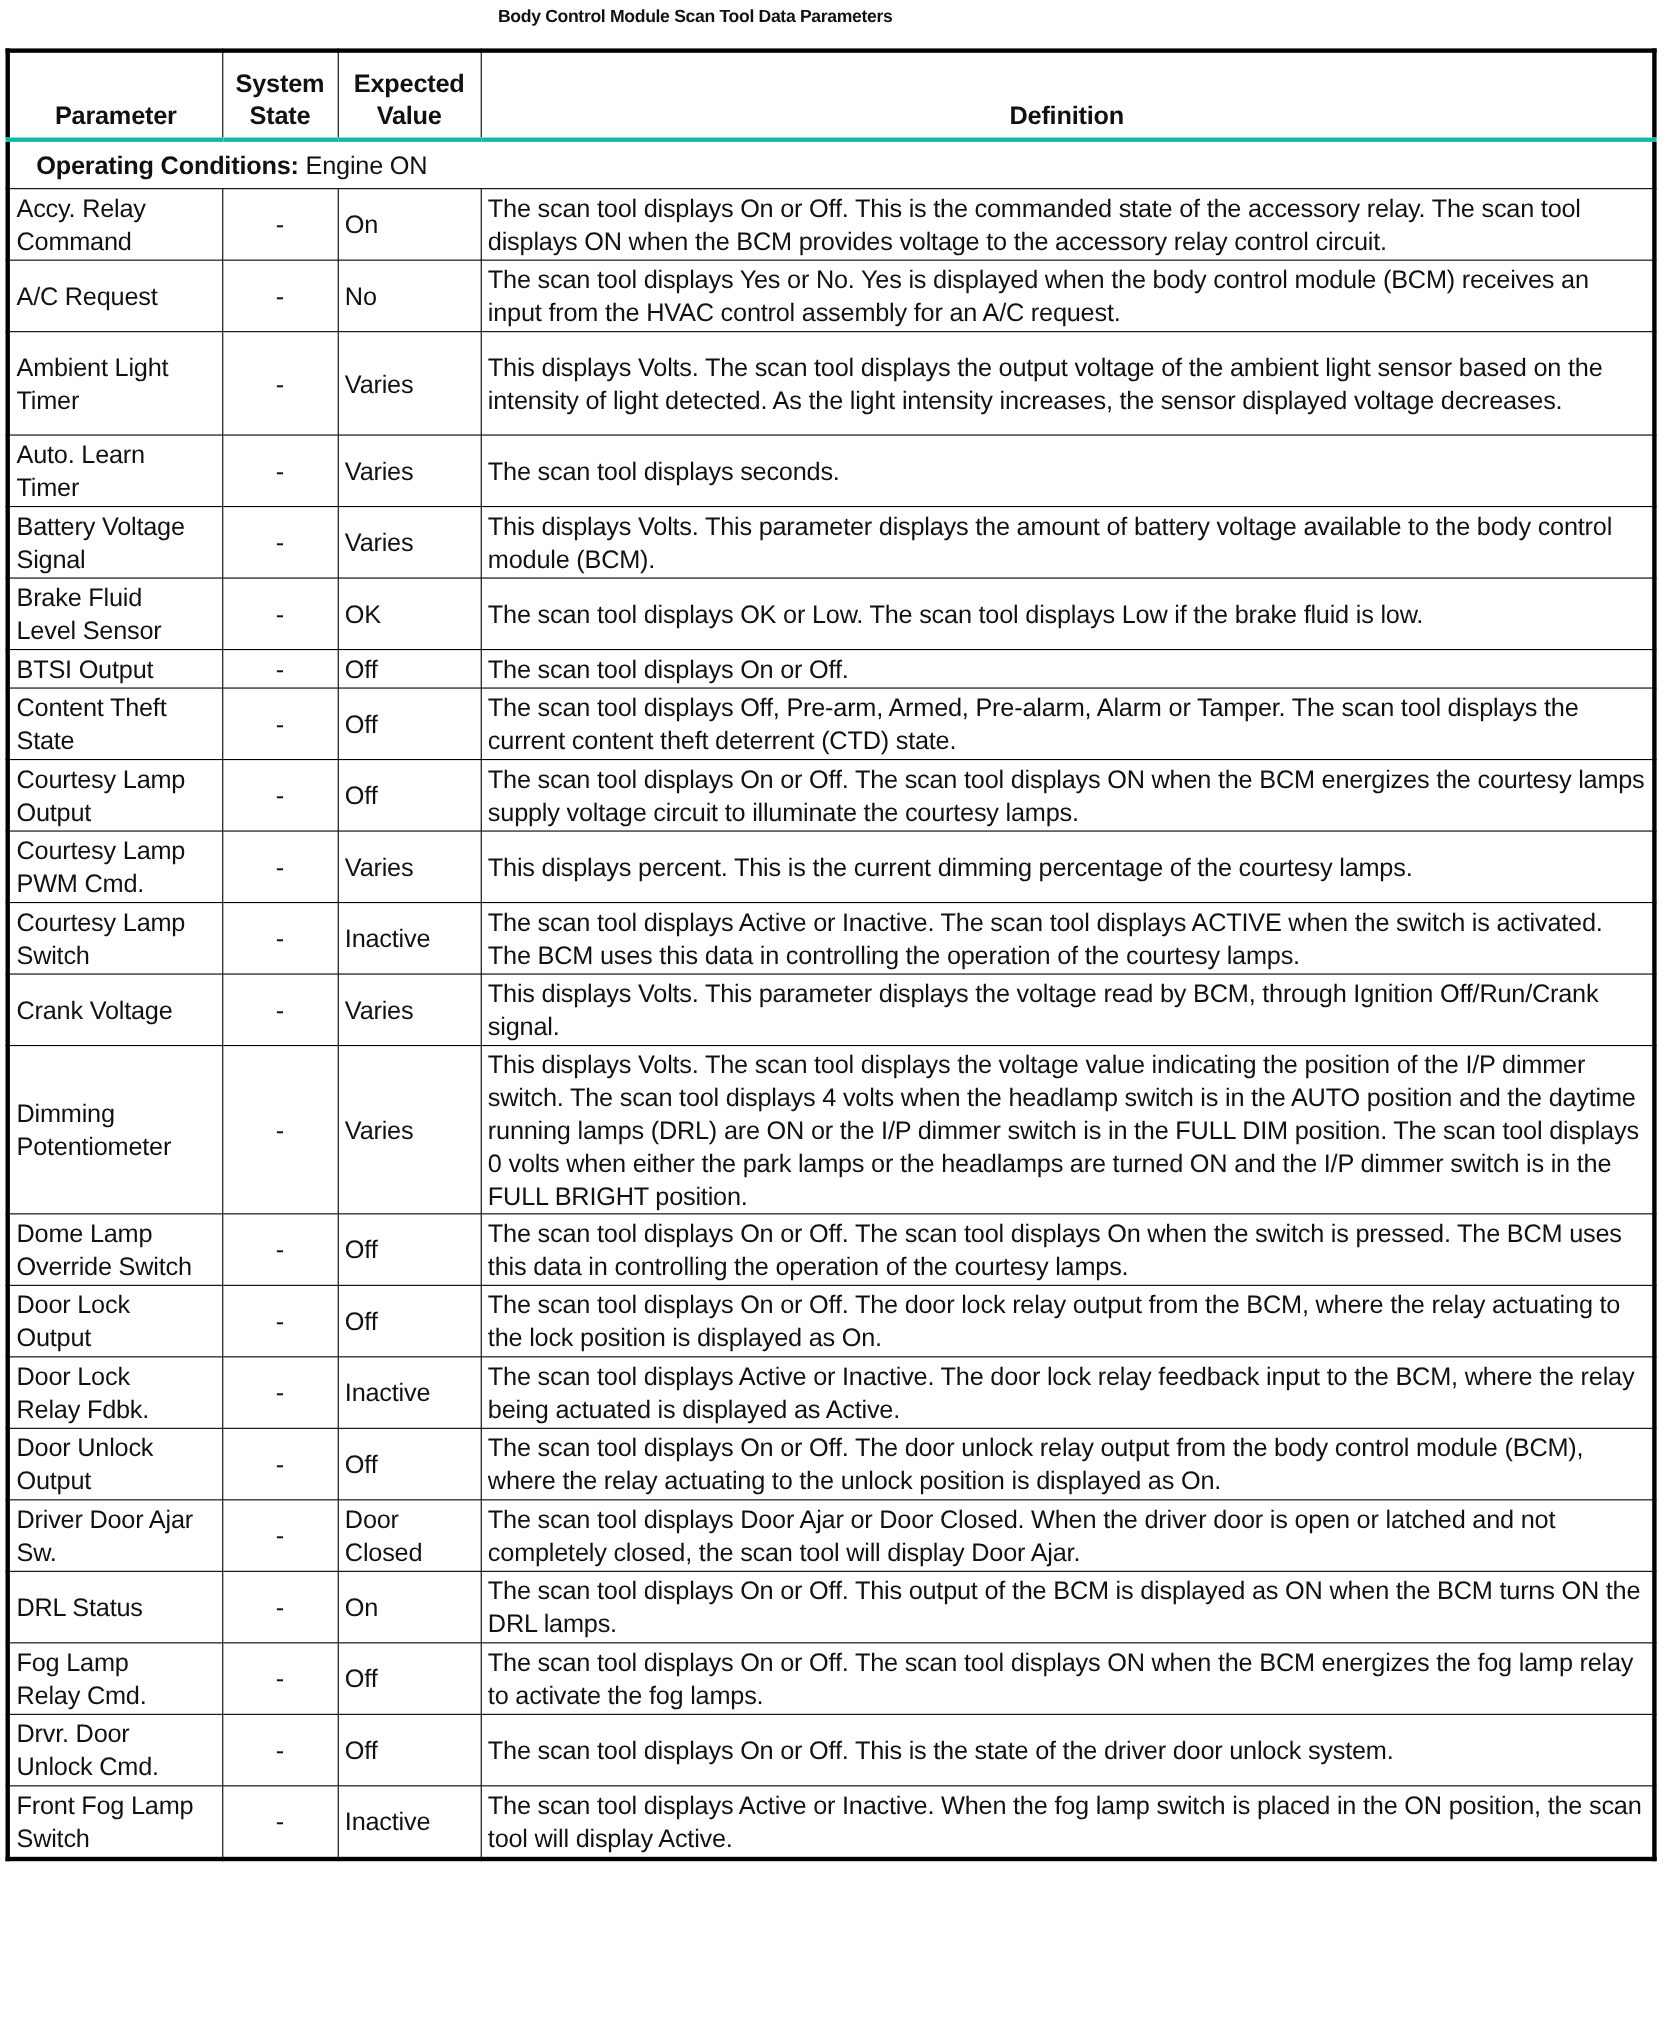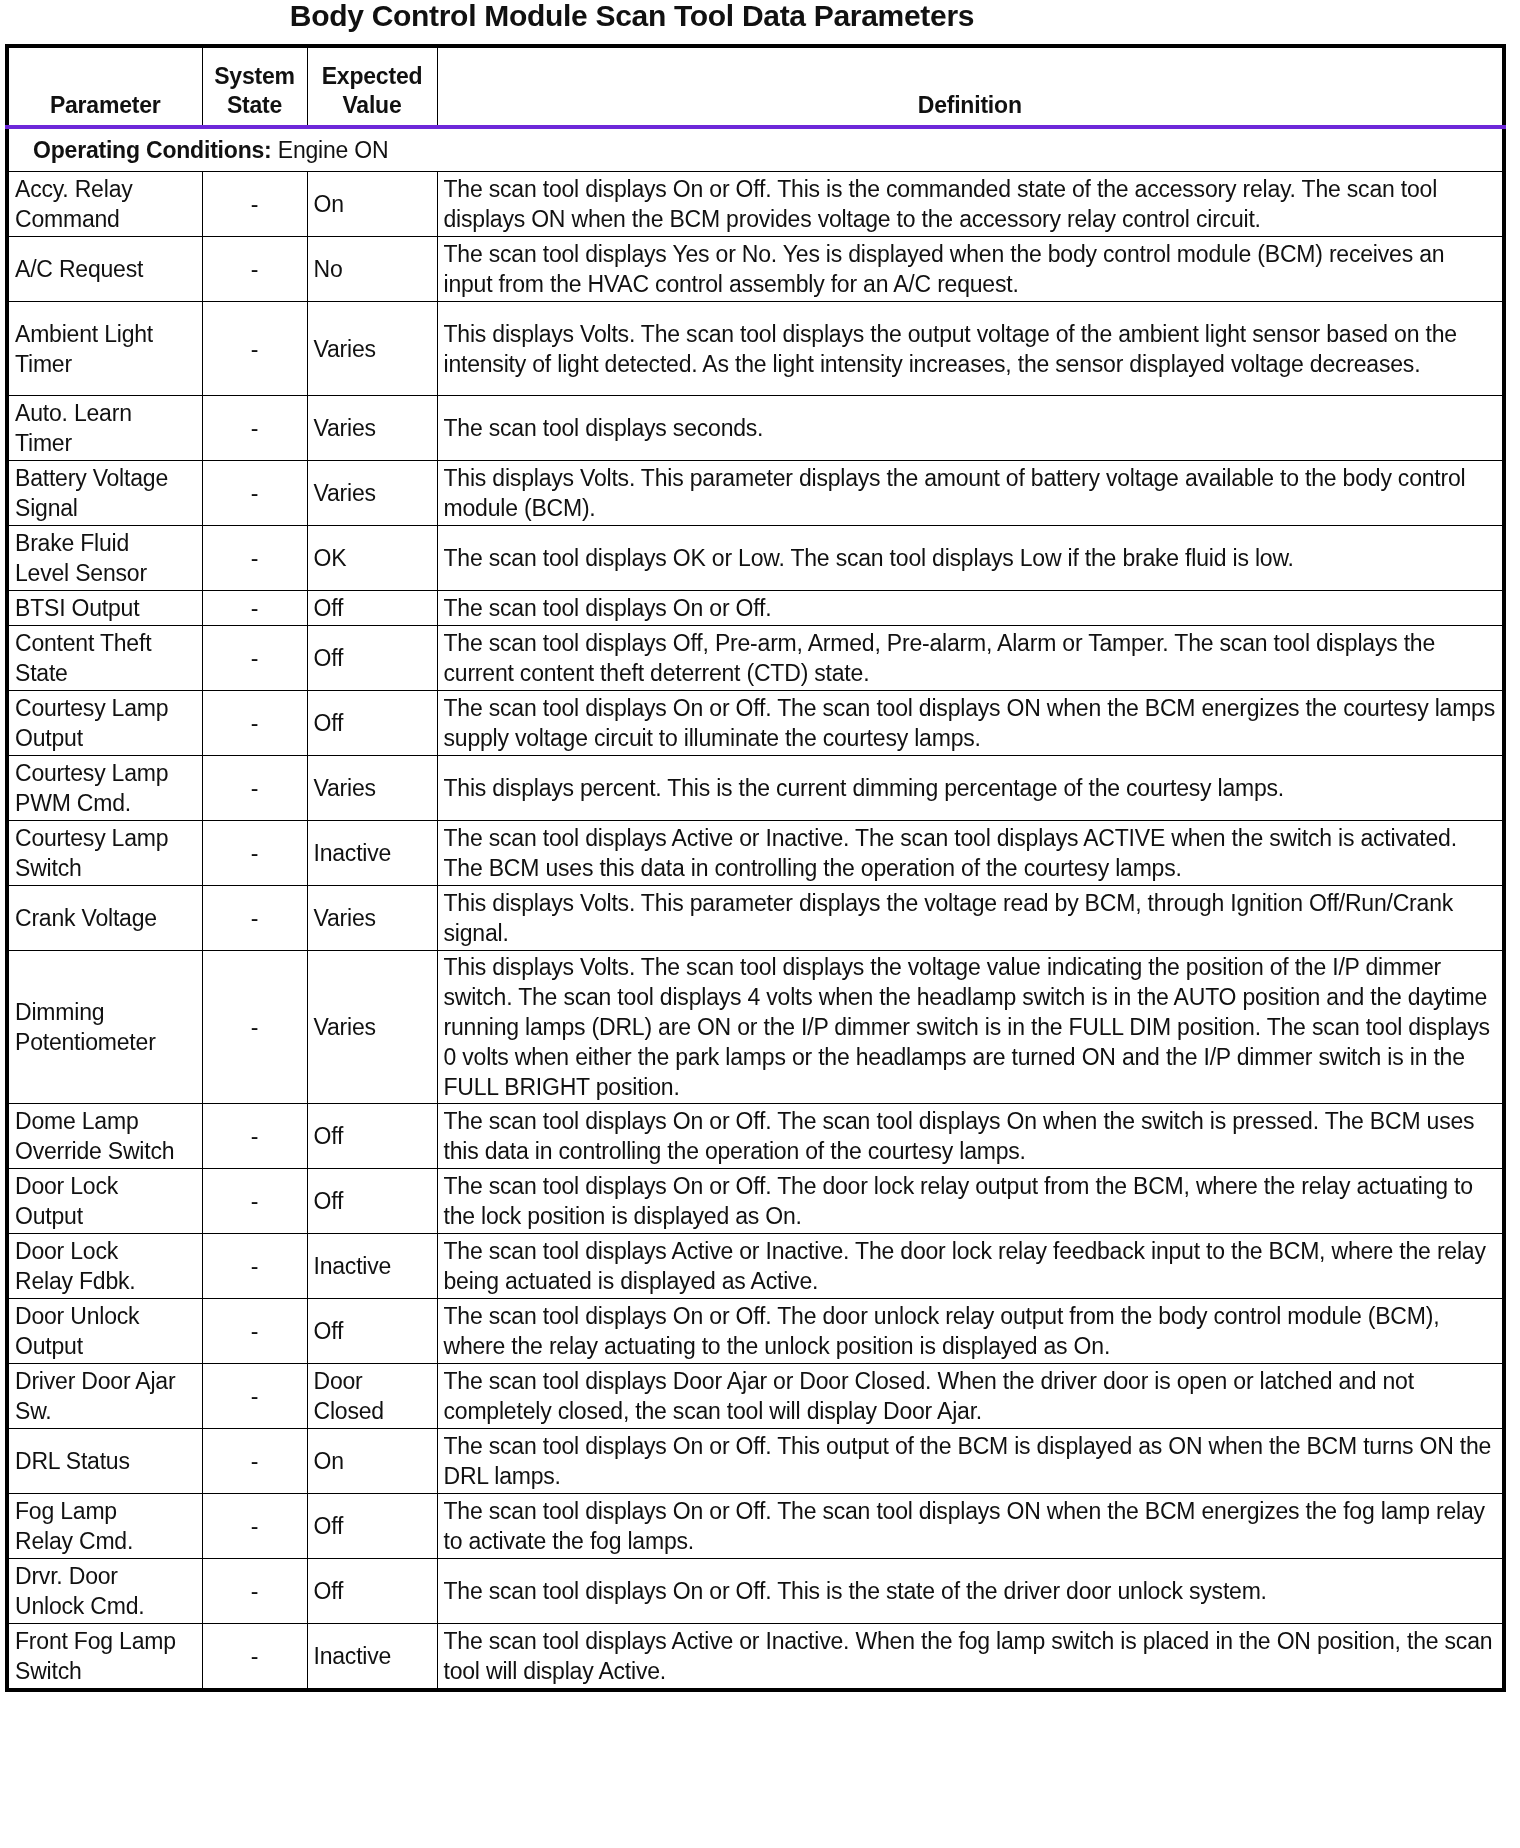--- a/index.html
+++ b/index.html
@@ -1,21 +1,21 @@
 <!DOCTYPE html>
 <html><head>
 <meta charset="utf-8">
 <style>
   html, body { margin:0; padding:0; background:#ffffff; }
   body { width:1520px; height:1848px; overflow:hidden; font-family:"Liberation Sans", sans-serif; color:#111; }
-  .title { position:absolute; left:0; top:0; width:1264px; text-align:center; font-weight:bold; font-size:30px; line-height:28px; padding-top:2px; letter-spacing:-0.3px; }
+  .title { position:absolute; left:0; top:0; width:1264px; text-align:center; font-weight:bold; font-size:16px; line-height:28px; padding-top:2px; letter-spacing:-0.3px; }
   table.main { position:absolute; left:5px; top:44px; width:1501px; border-collapse:collapse; border:4px solid #000; table-layout:fixed; }
   table.main td, table.main th { border:1.5px solid #000; font-size:23px; line-height:30px; vertical-align:middle; padding:0 6px; letter-spacing:-0.2px; }
   th { font-weight:bold; text-align:center; vertical-align:bottom !important; padding-bottom:5px !important; line-height:29px !important; }
-  tr.hdr th { border-bottom:4px solid #6d28d9; height:72px; }
+  tr.hdr th { border-bottom:4px solid #14b8a6; height:72px; }
   td.opc { height:42px; padding-left:6px; }
   td.param { padding-left:5px; }
   td.state { text-align:center; }
   td.exp { padding-left:6px; }
   td.def { vertical-align:top; padding-top:4px; padding-bottom:4px; padding-left:6px; }
   tr.r2 td { height:64px; }
   tr.r1 td { height:34px;margin-top:16px; }
   tr.r3 td { height:93px; }
   tr.r5 td { height:152px; }
   .b { font-weight:bold;margin-left:18px; }

